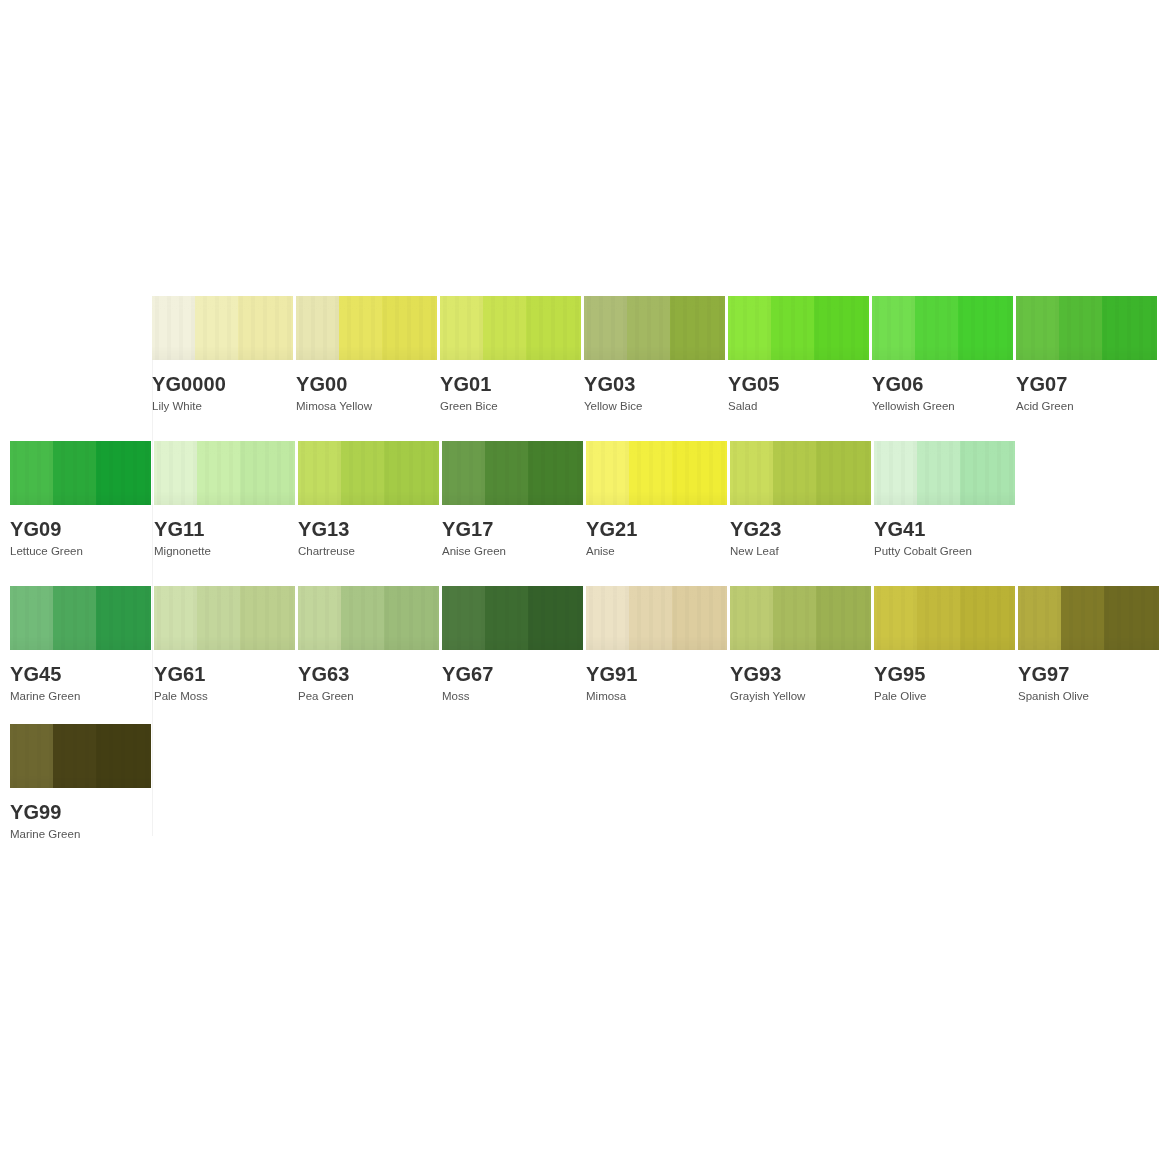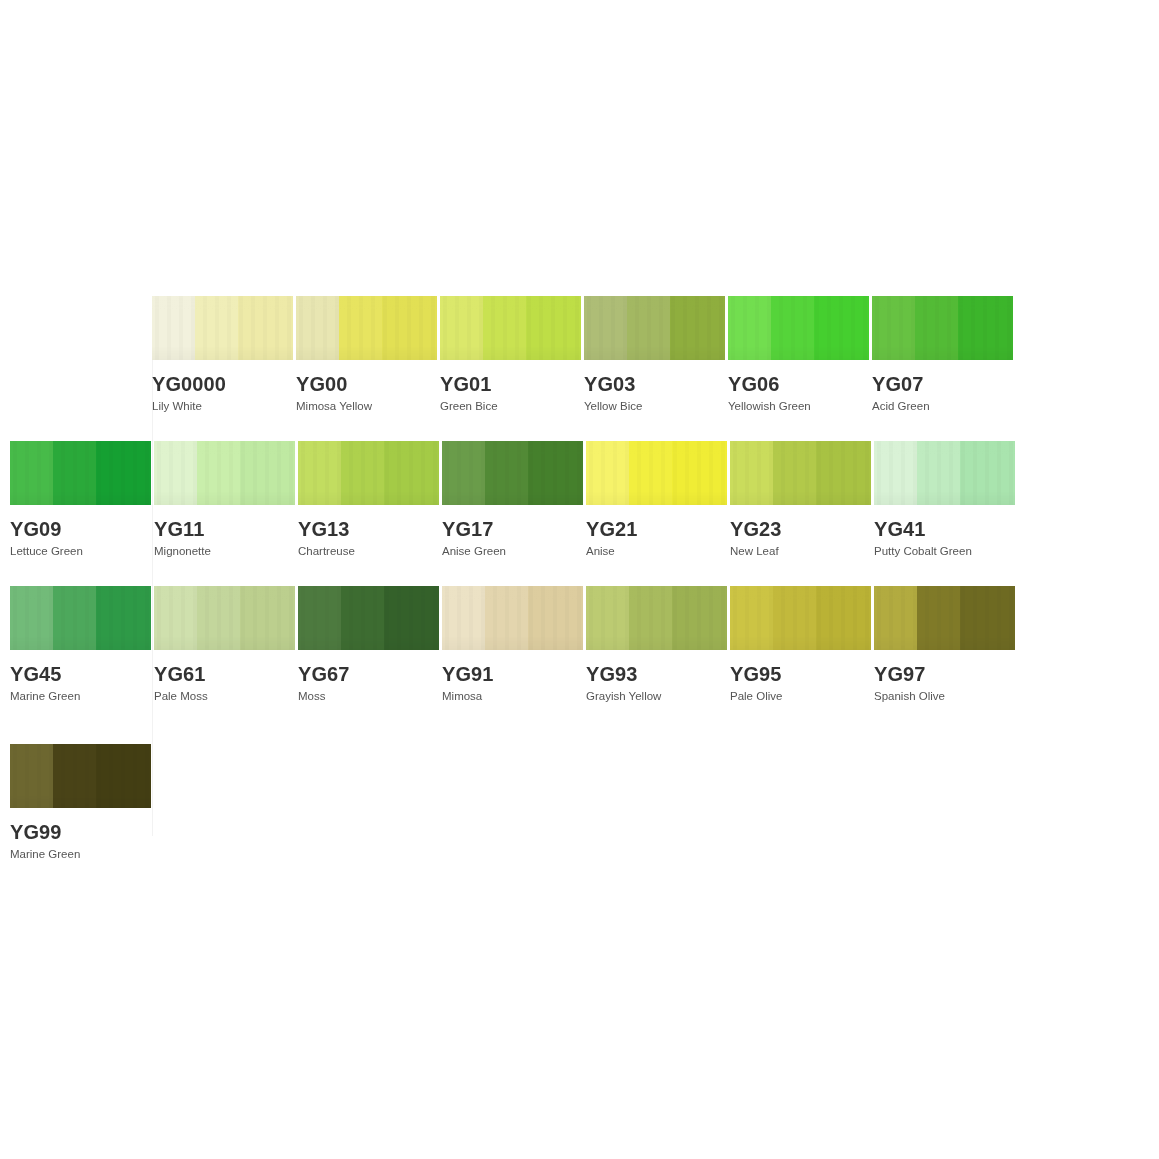--- a/index.html
+++ b/index.html
@@ -138,20 +138,29 @@
         <div class="swatch-chip">
           <div class="band band-a" style="background: rgb(174, 189, 118);"></div>
           <div class="band band-b" style="background: rgb(163, 184, 98);"></div>
           <div class="band band-c" style="background: rgb(143, 174, 62);"></div>
         </div>
         <div class="swatch-code">YG03</div>
         <div class="swatch-name">Yellow Bice</div>
       </div>
       <div class="swatch-cell">
         <div class="swatch-chip">
+          <div class="band band-a" style="background: rgb(140, 230, 59);"></div>
+          <div class="band band-b" style="background: rgb(115, 221, 46);"></div>
+          <div class="band band-c" style="background: rgb(95, 212, 38);"></div>
+        </div>
+        <div class="swatch-code">YG05</div>
+        <div class="swatch-name">Salad</div>
+      </div>
+      <div class="swatch-cell">
+        <div class="swatch-chip">
           <div class="band band-a" style="background: rgb(114, 222, 79);"></div>
           <div class="band band-b" style="background: rgb(85, 212, 58);"></div>
           <div class="band band-c" style="background: rgb(69, 207, 47);"></div>
         </div>
         <div class="swatch-code">YG06</div>
         <div class="swatch-name">Yellowish Green</div>
       </div>
       <div class="swatch-cell">
         <div class="swatch-chip">
           <div class="band band-a" style="background: rgb(103, 194, 66);"></div>
@@ -241,20 +250,29 @@
         <div class="swatch-chip">
           <div class="band band-a" style="background: rgb(207, 224, 173);"></div>
           <div class="band band-b" style="background: rgb(195, 214, 156);"></div>
           <div class="band band-c" style="background: rgb(188, 207, 142);"></div>
         </div>
         <div class="swatch-code">YG61</div>
         <div class="swatch-name">Pale Moss</div>
       </div>
       <div class="swatch-cell">
         <div class="swatch-chip">
+          <div class="band band-a" style="background: rgb(194, 214, 156);"></div>
+          <div class="band band-b" style="background: rgb(168, 197, 134);"></div>
+          <div class="band band-c" style="background: rgb(156, 188, 122);"></div>
+        </div>
+        <div class="swatch-code">YG63</div>
+        <div class="swatch-name">Pea Green</div>
+      </div>
+      <div class="swatch-cell">
+        <div class="swatch-chip">
           <div class="band band-a" style="background: rgb(77, 122, 63);"></div>
           <div class="band band-b" style="background: rgb(61, 108, 49);"></div>
           <div class="band band-c" style="background: rgb(52, 97, 42);"></div>
         </div>
         <div class="swatch-code">YG67</div>
         <div class="swatch-name">Moss</div>
       </div>
       <div class="swatch-cell">
         <div class="swatch-chip">
           <div class="band band-a" style="background: rgb(236, 226, 197);"></div>
@@ -285,21 +303,21 @@
       <div class="swatch-cell">
         <div class="swatch-chip">
           <div class="band band-a" style="background: rgb(178, 171, 64);"></div>
           <div class="band band-b" style="background: rgb(128, 122, 40);"></div>
           <div class="band band-c" style="background: rgb(110, 106, 34);"></div>
         </div>
         <div class="swatch-code">YG97</div>
         <div class="swatch-name">Spanish Olive</div>
       </div>
     </div>
-    <div class="swatch-row" style="left: 10px; top: 744px;">
+    <div class="swatch-row" style="left: 10px; top: 724px;">
       <div class="swatch-cell">
         <div class="swatch-chip">
           <div class="band band-a" style="background: rgb(109, 103, 48);"></div>
           <div class="band band-b" style="background: rgb(73, 67, 23);"></div>
           <div class="band band-c" style="background: rgb(67, 62, 19);"></div>
         </div>
         <div class="swatch-code">YG99</div>
         <div class="swatch-name">Marine Green</div>
       </div>
     </div>

